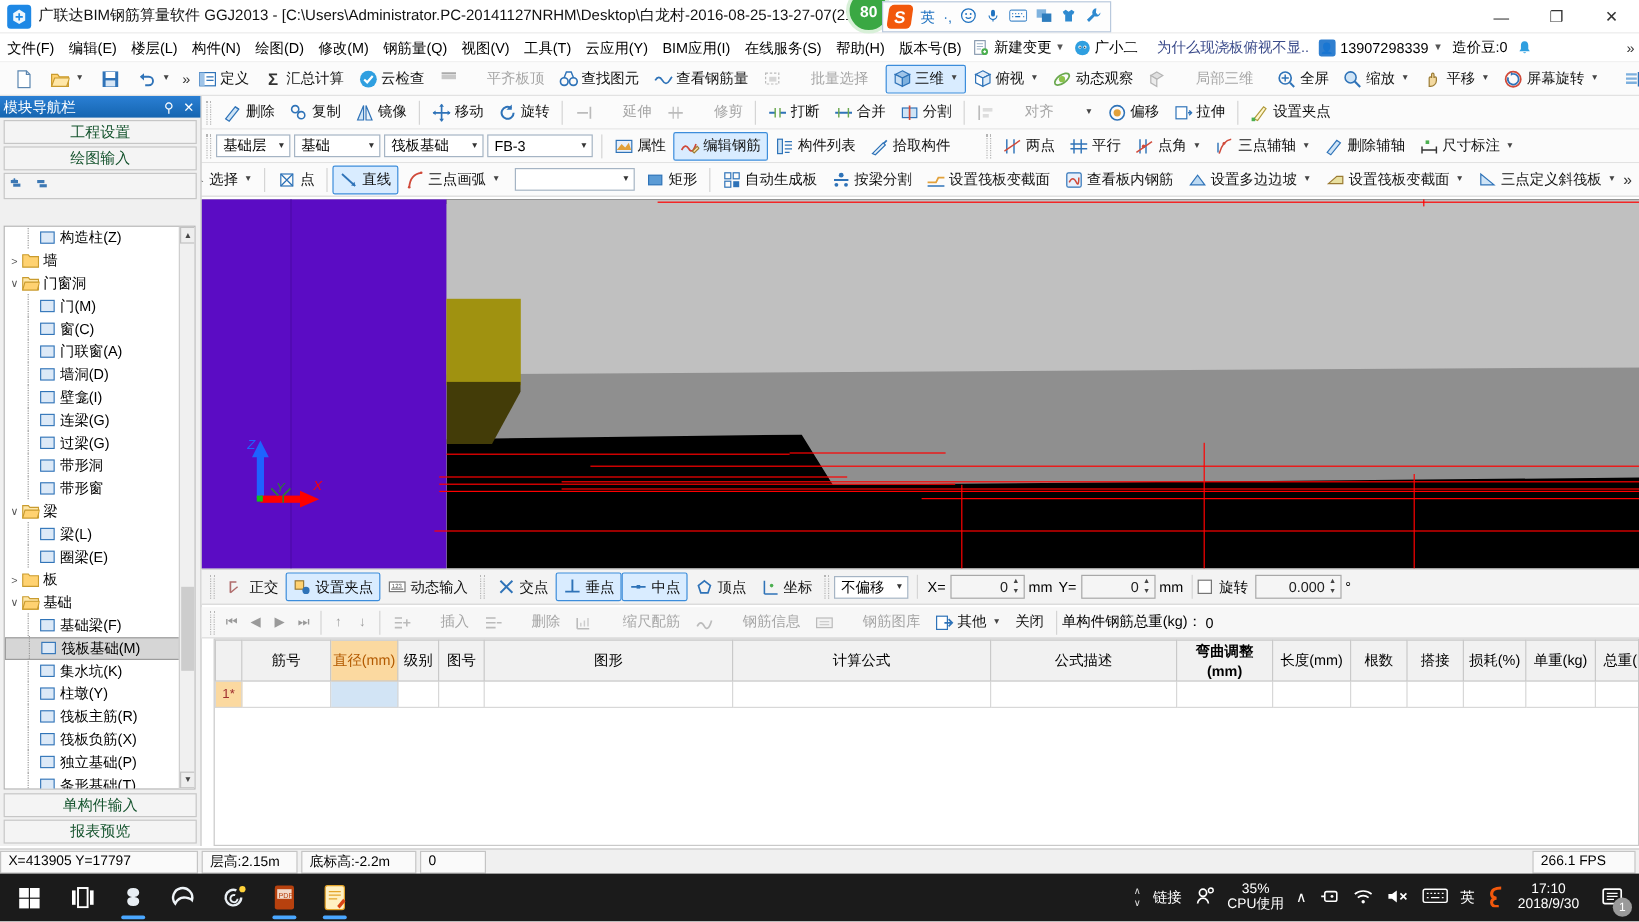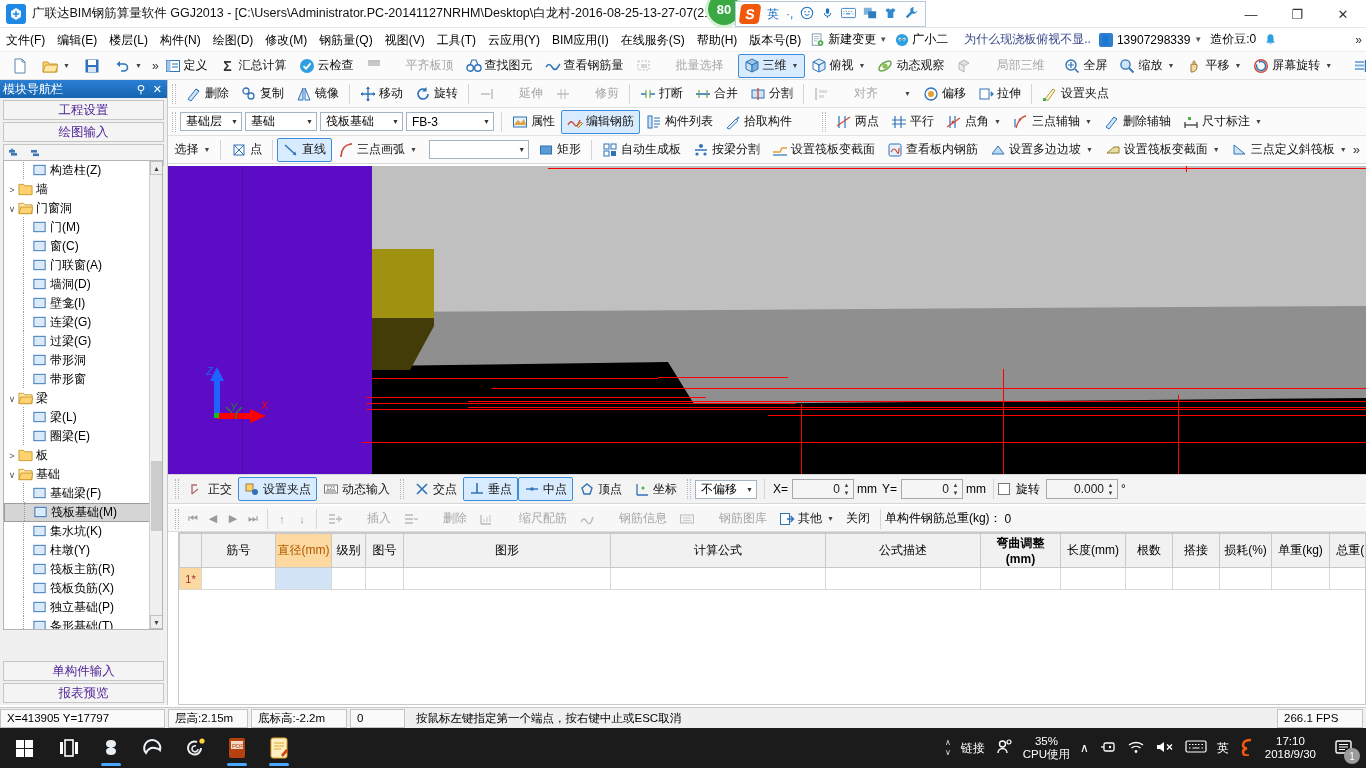--- a/index.html
+++ b/index.html
@@ -112,28 +112,28 @@
     position: absolute; left: 0; top: 80px; width: 168px; height: 625px;
     background: #f0f0f0; border-right: 1px solid #c8c8c8;
   }
   .lp-title {
     height: 18px; background: linear-gradient(#2a7fd4,#1565b0); color: #fff;
     font-size: 12px; display: flex; align-items: center; padding-left: 3px;
   }
   .lp-title .sp { margin-left: auto; display: flex; gap: 8px; padding-right: 5px; font-size: 11px; }
   .lp-btn {
     height: 20px; background: #f4f4f4; border: 1px solid #c6c6c6; margin: 2px 3px;
-    display: flex; align-items: center; justify-content: center; font-size: 12.5px; color: #4c1d95;
+    display: flex; align-items: center; justify-content: center; font-size: 12.5px; color: #14532d;
   }
   .lp-mini {
     height: 22px; border: 1px solid #c6c6c6; background: #f4f4f4; margin: 0 3px;
     display: flex; align-items: center; gap: 4px; padding-left: 4px;
   }
   .tree {
-    position: absolute; left: 3px; top: 80px; width: 160px; height: 470px;
+    position: absolute; left: 3px; top: 108px; width: 160px; height: 470px;
     background: #fff; border: 1px solid #b5b5b5; overflow: hidden;
   }
   .tnode {
     height: 19px; display: flex; align-items: center; font-size: 12px;
     color: #000; padding-left: 2px; white-space: nowrap;
   }
   .tnode.sel { background: #d6d6d6; border: 1px solid #9d9d9d; height: 19px; }
   .tw { width: 12px; flex: 0 0 12px; text-align: center; font-size: 9px; color: #555; }
   .tindent { width: 14px; flex: 0 0 14px; }
   .ticon { width: 15px; height: 15px; flex: 0 0 15px; margin-right: 3px; }
@@ -1566,21 +1566,20 @@
   </div>
   <div class="gridscroll">
     <div class="thumb"></div>
   </div>
 
   <div class="statusbar">
     <div class="sb-cell" style="width:165px;">X=413905  Y=17797</div>
     <div class="sb-cell" style="width:80px;">层高:2.15m</div>
     <div class="sb-cell" style="width:96px;">底标高:-2.2m</div>
     <div class="sb-cell" style="width:55px;">0</div>
-    <div class="sb-plain">按鼠标左键指定第一个端点，按右键中止或ESC取消</div>
     <div class="sb-cell" style="margin-left:auto; width:86px;">266.1 FPS</div>
   </div>
 
   <div class="taskbar">
     <div class="start">
       <span class="winlogo">
           <i></i>
           <i></i>
           <i></i>
           <i></i>

